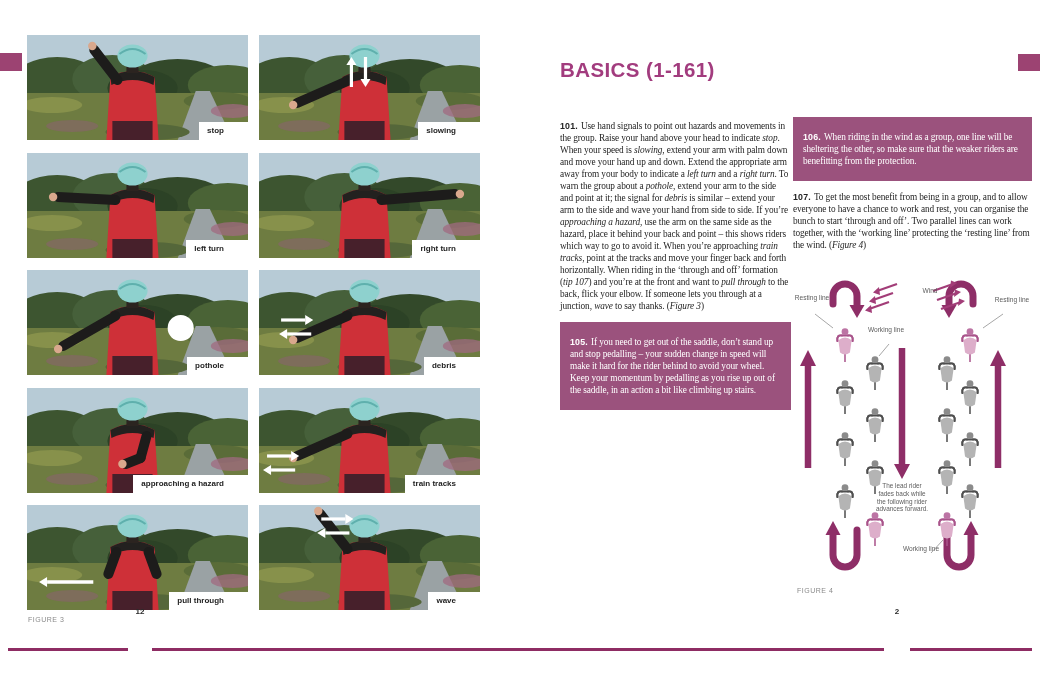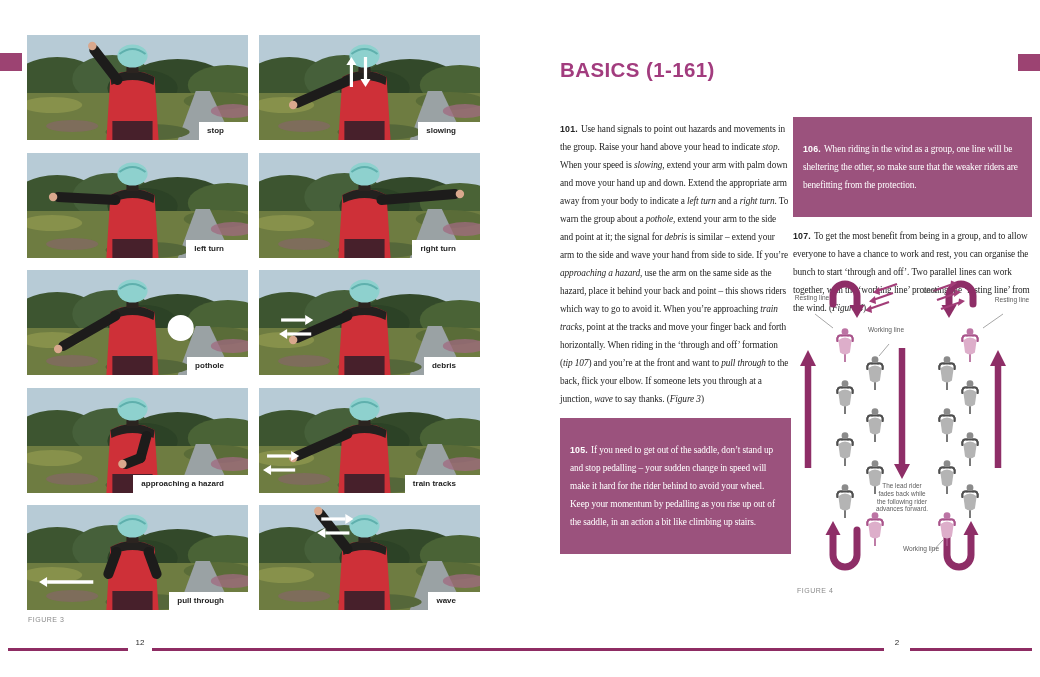--- a/index.html
+++ b/index.html
@@ -10,27 +10,27 @@
   .tab{position:absolute;background:var(--tab,#9c4372);}
   .tab-left{left:0;top:53px;width:22px;height:18px;}
   .tab-right{left:1018px;top:54px;width:22px;height:17px;}
 
   .heading{position:absolute;left:560px;top:58px;margin:0;
            font-size:20.5px;font-weight:bold;letter-spacing:.4px;
            color:var(--accent,#a23c7e);}
 
   
   .col{position:absolute;font-family:"Liberation Serif",serif;
-       font-size:9.3px;line-height:18px;letter-spacing:-.1px;color:#242424;}
+       font-size:9.3px;line-height:12px;letter-spacing:-.1px;color:#242424;}
   .col-left{left:560px;top:120px;width:231px;}
   .col-right{left:793px;top:117px;width:239px;}
   .tip{margin:0 0 10px;}
   .tip .tnum{font-family:"Liberation Sans",sans-serif;font-weight:bold;
              font-size:8.8px;letter-spacing:.2px;margin-right:3px;}
-  .tip.boxed{background:var(--box,#9b527d);color:#fff;padding:23px 10px;}
+  .tip.boxed{background:var(--box,#9b527d);color:#fff;padding:14px 10px;}
   .tip i{font-style:italic;}
 
   
   .photo-grid{position:absolute;left:27px;top:35px;display:grid;
               grid-template-columns:221px 221px;grid-auto-rows:105px;
               gap:12.5px 11px;}
   .photo{position:relative;margin:0;overflow:hidden;background:#9aa79e;}
   .photo .scene,.photo .scene svg{position:absolute;inset:0;width:100%;height:100%;}
   .plabel{position:absolute;right:0;bottom:0;background:#fff;
           font-size:8px;font-weight:bold;color:#1e1e1e;
@@ -46,22 +46,22 @@
   .darrow{stroke:var(--dia,#8e2e67);fill:none;}
   .dhead{fill:var(--dia,#8e2e67);}
   .wline{stroke:#a23d78;stroke-width:2.2;fill:none;}
   .whead{fill:#a23d78;}
   .pointer{stroke:#8f8f8f;stroke-width:.8;}
   .cy.pink{--body:#ddaeca;--headc:#bc74a4;--frame:#a9548b;}
   .cy.gray{--body:#b4b4b4;--headc:#8b8b8b;--frame:#4f4f4f;}
 
   
   .rule{position:absolute;top:648px;height:2.5px;background:var(--rule,#8e2c63);}
-  .pagenum{position:absolute;top:638px;width:26px;text-align:center;
-           font-size:8px;font-weight:normal;color:#2a2a2a;}
+  .pagenum{position:absolute;top:607px;width:26px;text-align:center;
+           font-size:8px;font-weight:bold;color:#2a2a2a;}
 </style>
 </head>
 <body style="--accent: #a23c7e; --box: #9b527d; --rule: #8e2c63; --tab: #9c4372; --dia: #8e2e67;">
 
 <div class="spread">
 
   <div class="tab tab-left"></div>
   <div class="tab tab-right"></div>
 
   <div class="photo-grid" id="photo-grid">

